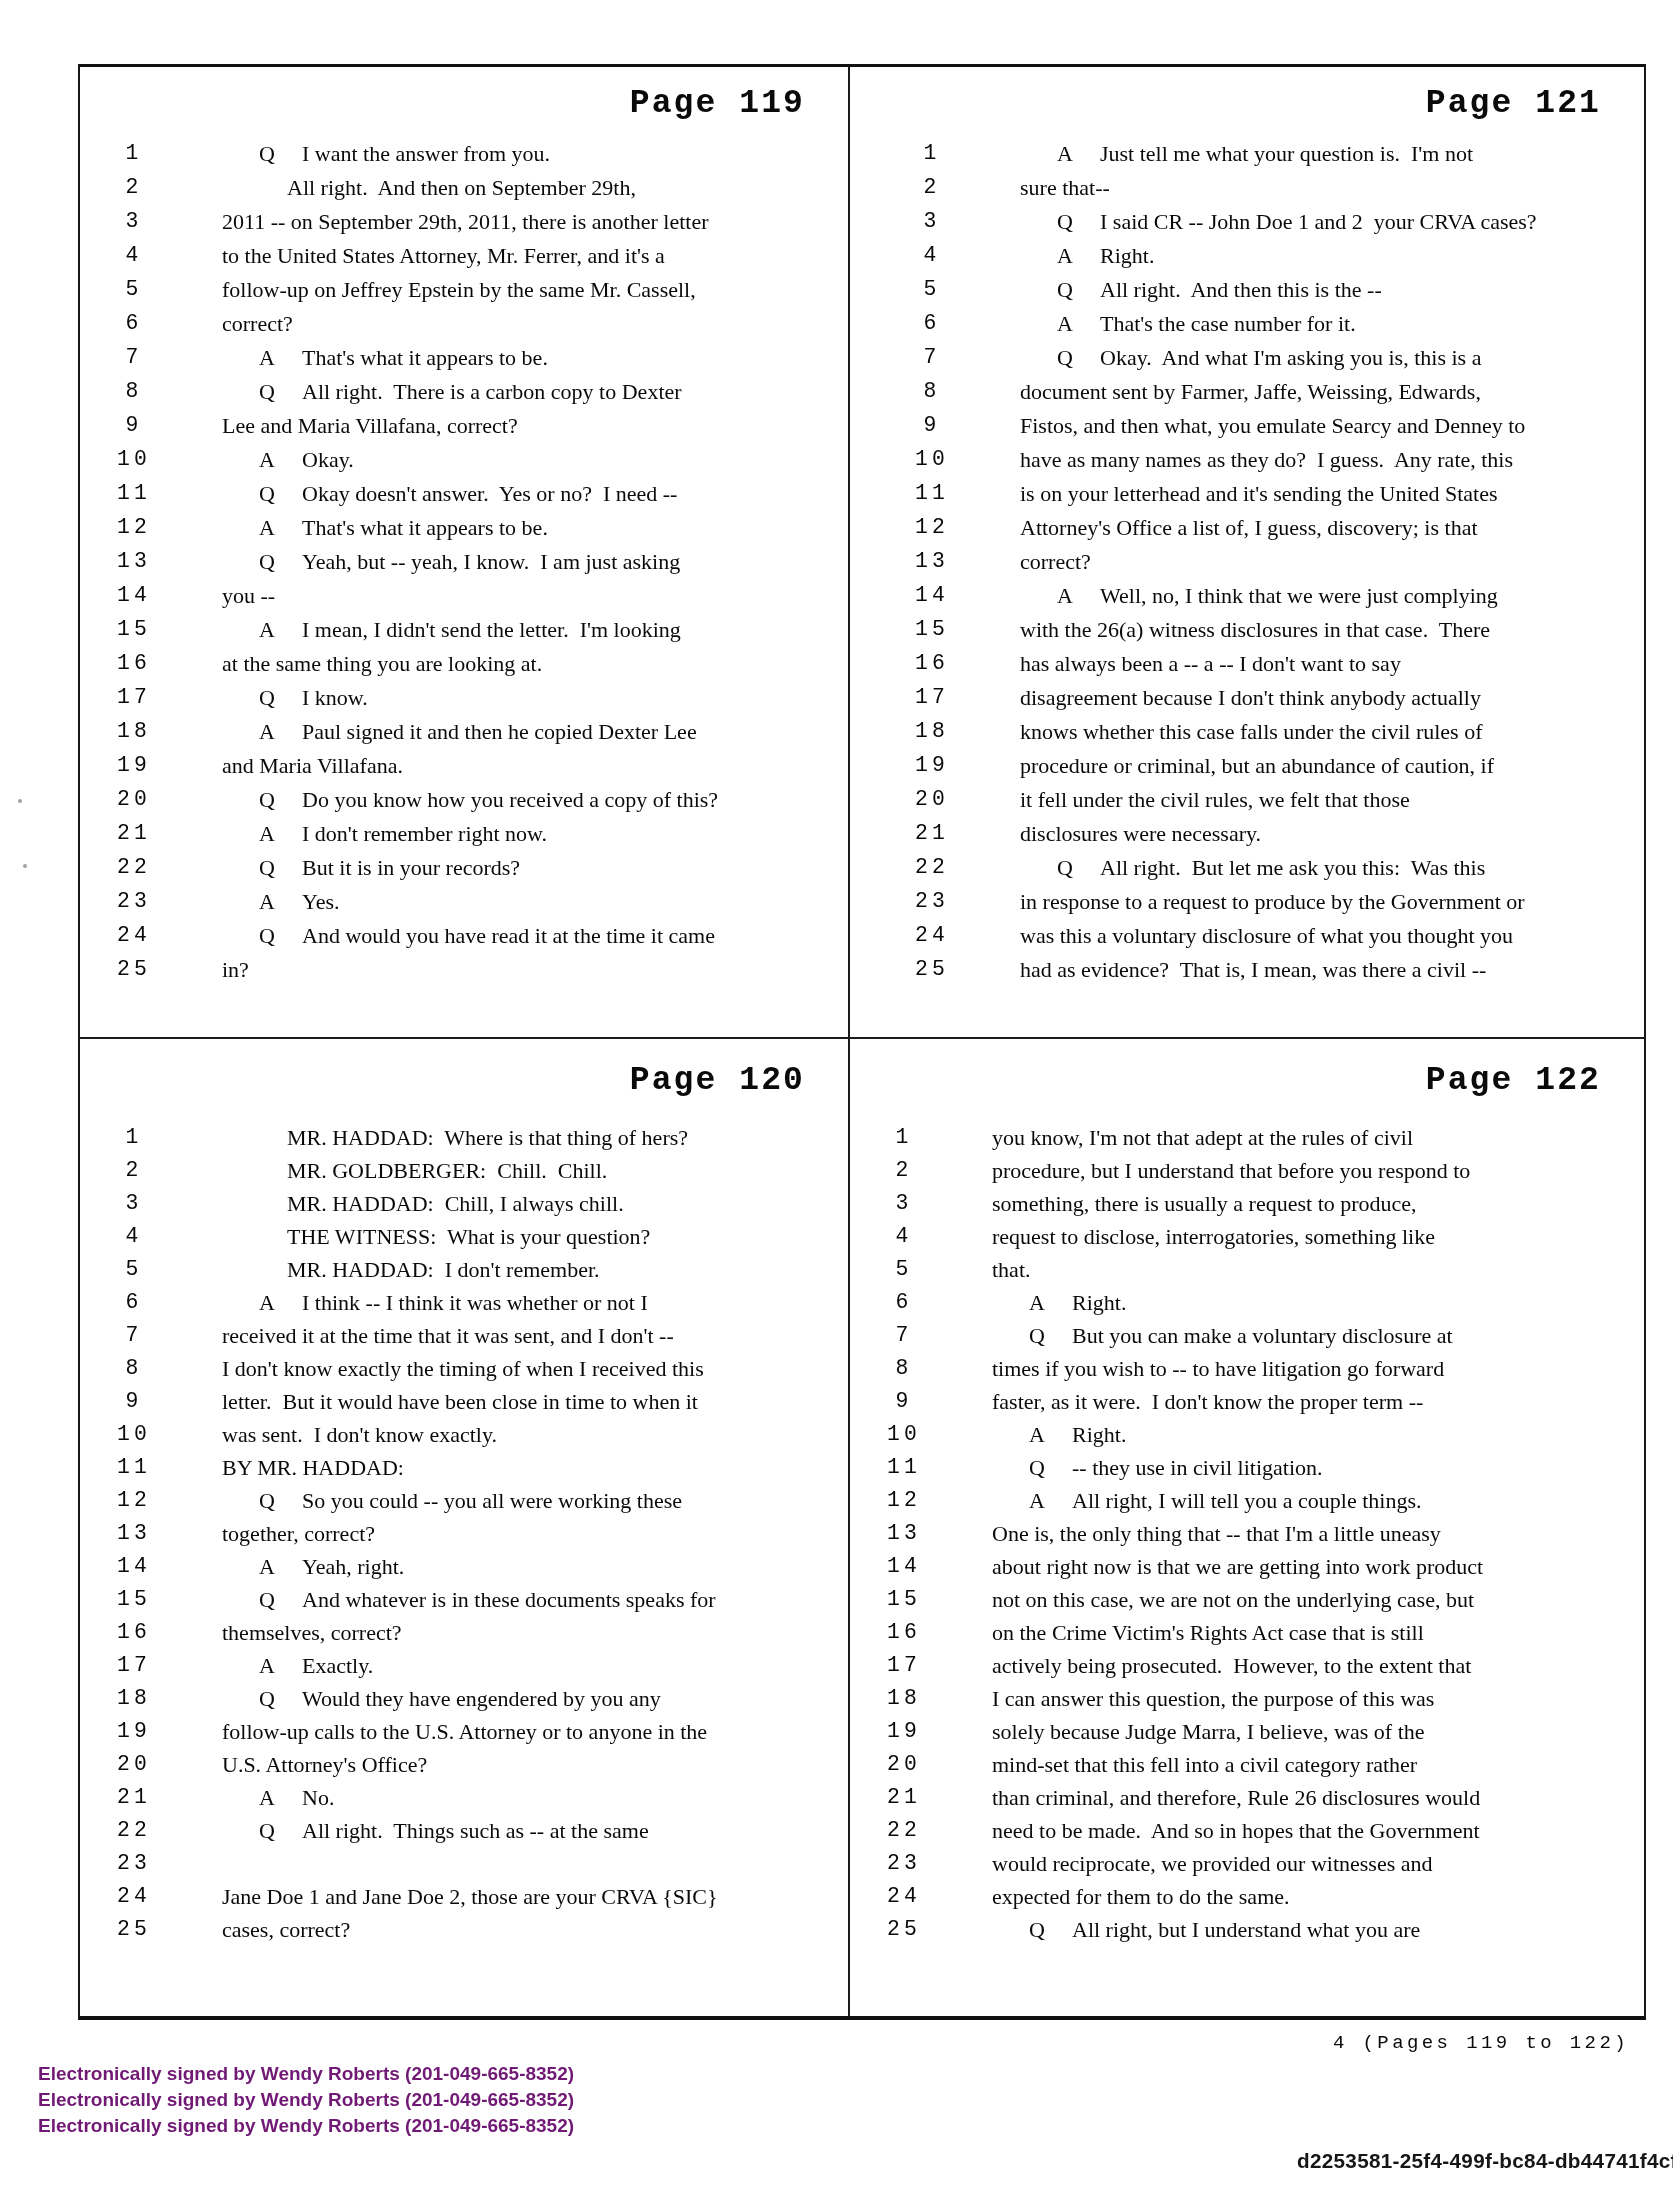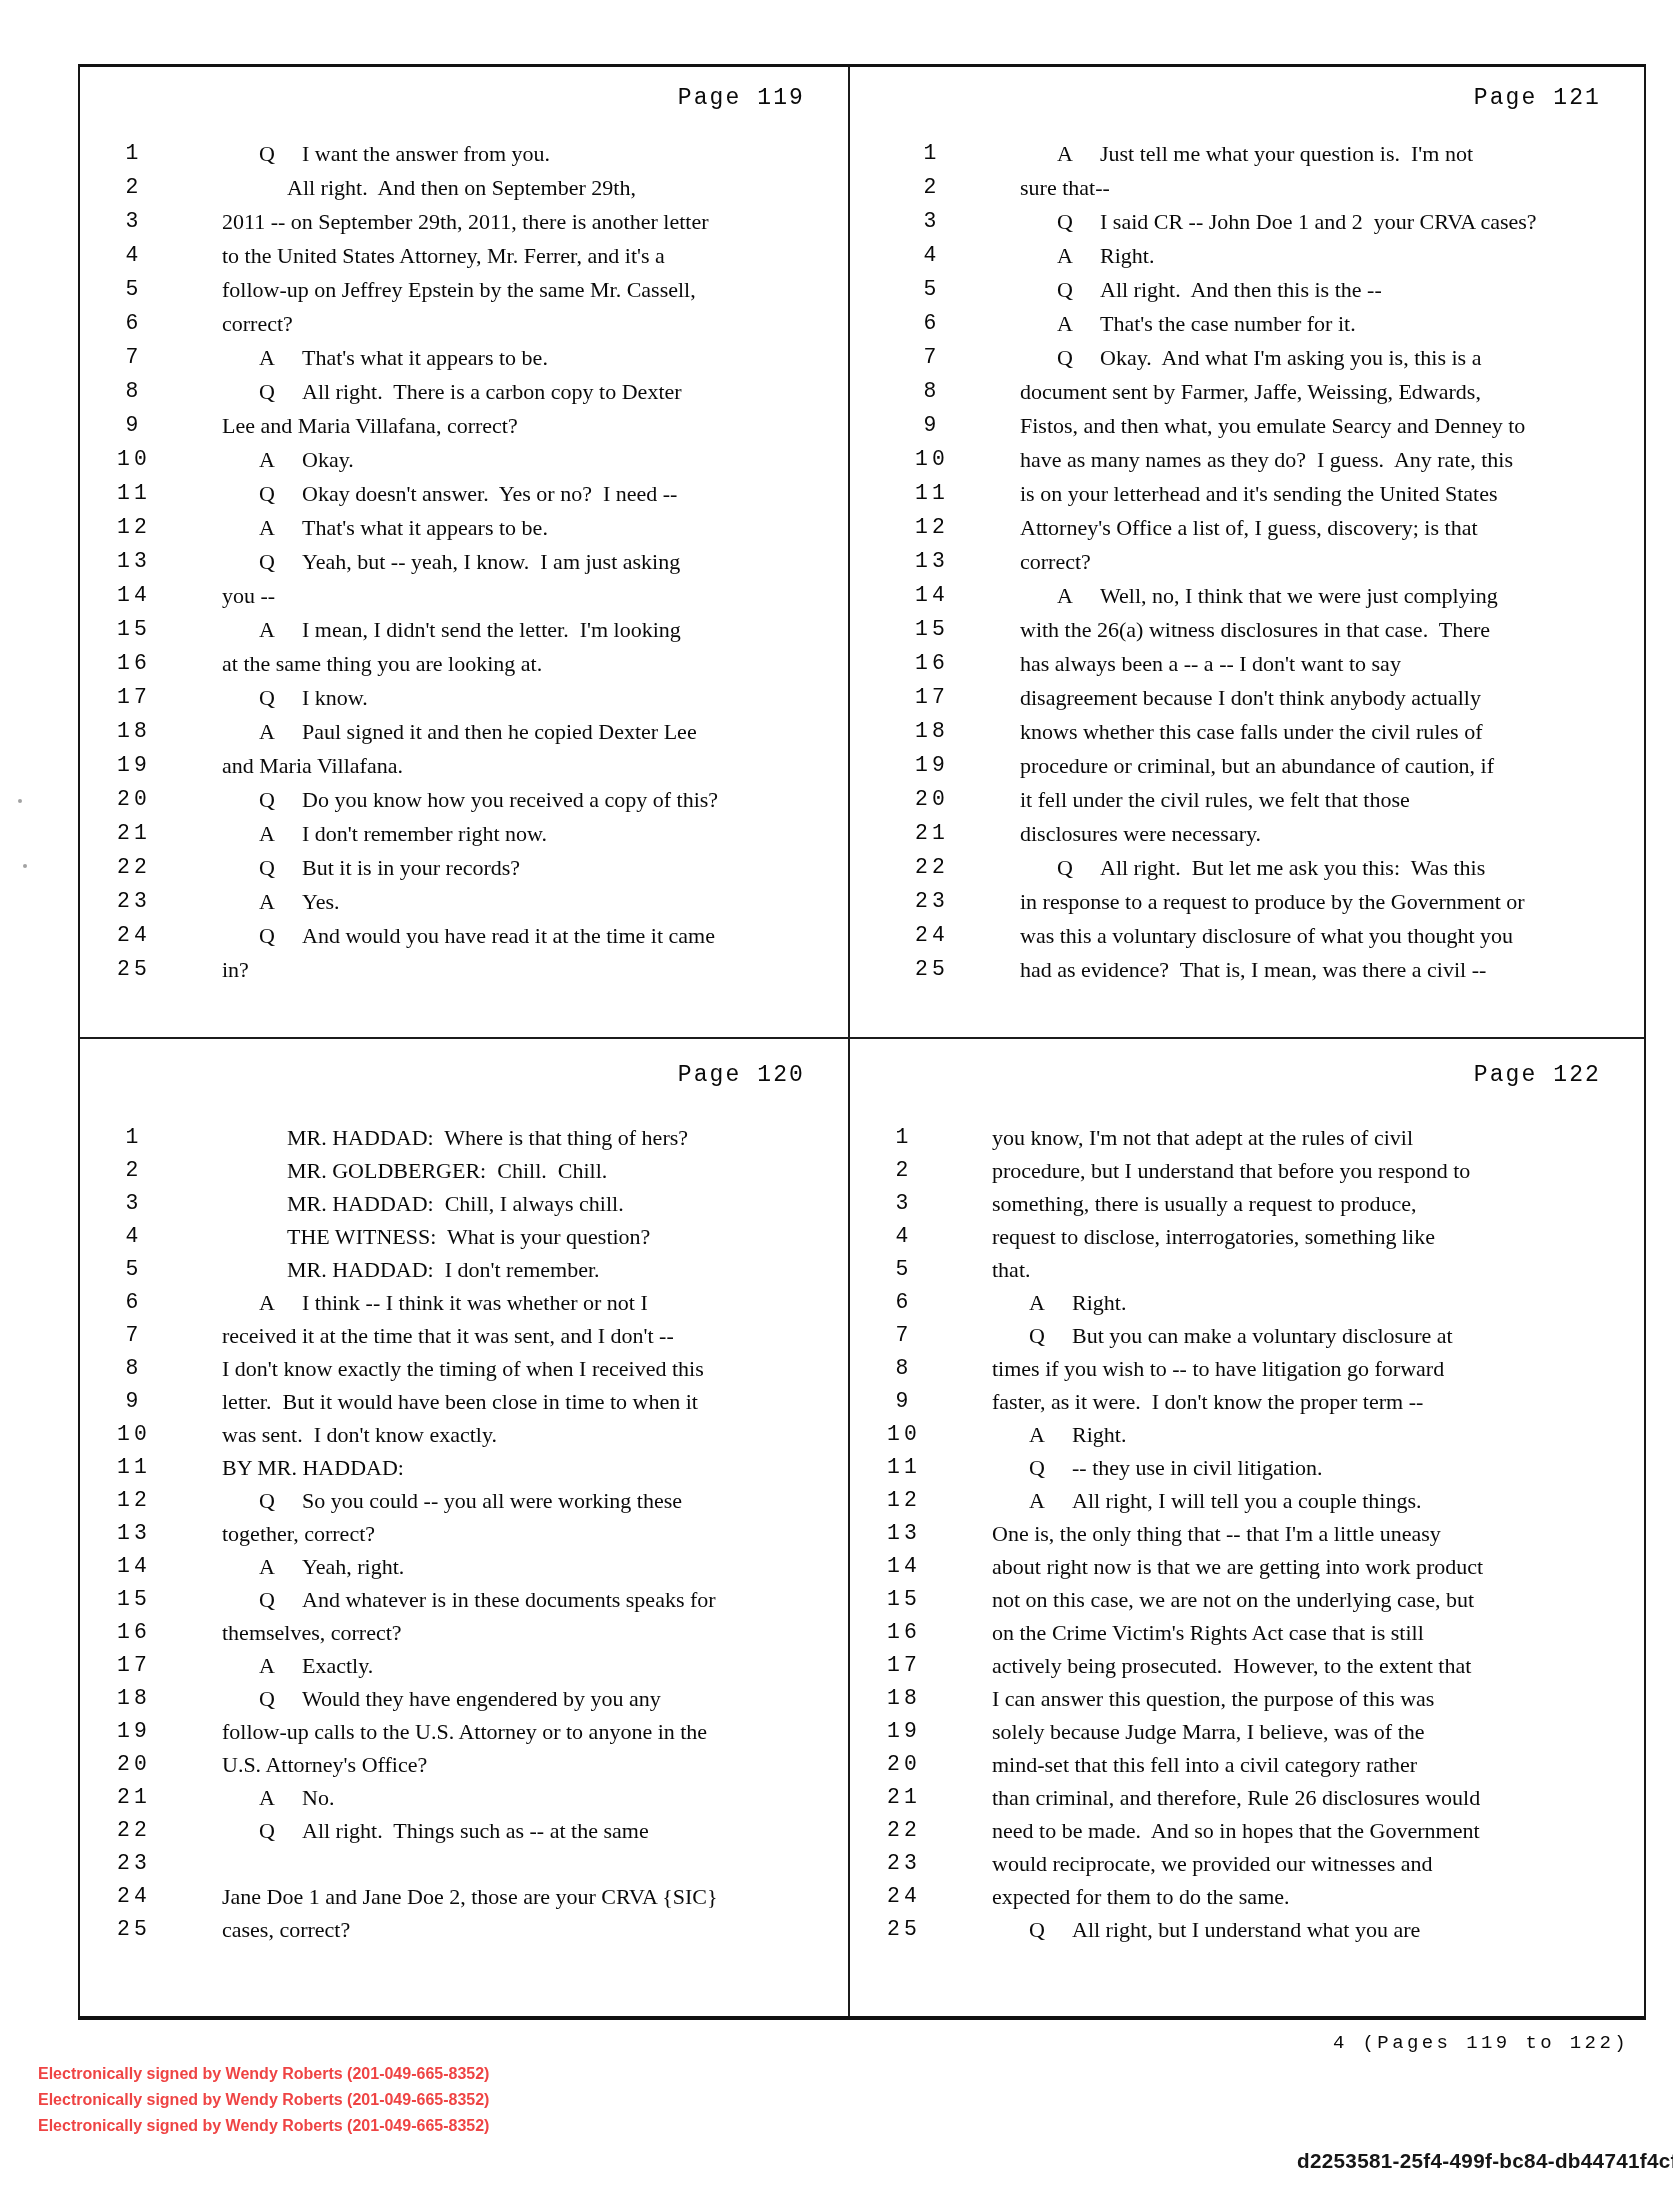--- a/index.html
+++ b/index.html
@@ -11,40 +11,40 @@
          border-left:2.1px solid #161616;border-right:2.1px solid #161616;}
   .vline{position:absolute;left:768px;top:0;bottom:0;width:2.1px;background:#1b1b1b;}
   .hline{position:absolute;left:0;right:0;top:970px;height:2.1px;background:#1b1b1b;}
   .quad{position:absolute;overflow:hidden;}
   .q-tl{left:0;top:0;width:768px;height:970px;}
   .q-tr{left:770px;top:0;right:0;height:970px;margin-left:28px;}
   .q-bl{left:0;top:972px;width:768px;bottom:0;border-radius:21px;}
   .q-br{left:770px;top:972px;right:0;bottom:0;}
   .phead{position:absolute;right:43px;top:18px;
          font-family:"Liberation Mono","DejaVu Sans Mono",monospace;
-         font-size:23px;letter-spacing:2.1px;white-space:pre;}
+         font-size:33px;letter-spacing:2.1px;white-space:pre;font-weight:bold;}
   .q-bl .phead,.q-br .phead{top:23.4px;}
   .rows{position:absolute;left:0;right:0;top:74px;}
   .q-bl .rows,.q-br .rows{top:86px;}
   .trow{position:relative;height:34px;white-space:nowrap;}
   .q-bl .trow,.q-br .trow{height:33px;}
   .lnum{position:absolute;left:34px;width:40px;text-align:center;
         font-family:"Liberation Mono","DejaVu Sans Mono",monospace;
         font-size:21.4px;letter-spacing:4.1px;}
   .ltext{margin-left:142px;font-size:22px;line-height:26px;white-space:pre;}
   .ltext.ind{padding-left:65px;}
   .ltext.lead{padding-left:37px;}
   .qa{display:inline-block;width:43px;}
   
   .page-label{position:absolute;top:2032px;right:45px;
               font-family:"Liberation Mono","DejaVu Sans Mono",monospace;
               font-size:19px;letter-spacing:3.4px;white-space:pre;}
   .sigs{position:absolute;left:38px;top:2061px;
         font-family:"Liberation Sans","DejaVu Sans",sans-serif;
-        font-weight:bold;font-size:16px;line-height:26px;color:#ef4444;}
+        font-weight:bold;font-size:19px;line-height:26px;color:#701a75;}
   .docid{position:absolute;left:1297px;top:2149px;
          font-family:"Liberation Sans","DejaVu Sans",sans-serif;
          font-weight:bold;font-size:20.7px;letter-spacing:0.3px;white-space:nowrap;color:#161616;}
   .speck{position:absolute;width:4.1px;height:4.1px;border-radius:50%;background:#555;opacity:.55;}
   .speck.s1{left:18px;top:799px;}
   .speck.s2{left:23.4px;top:864px;}
 </style>
 </head>
 <body>
 

